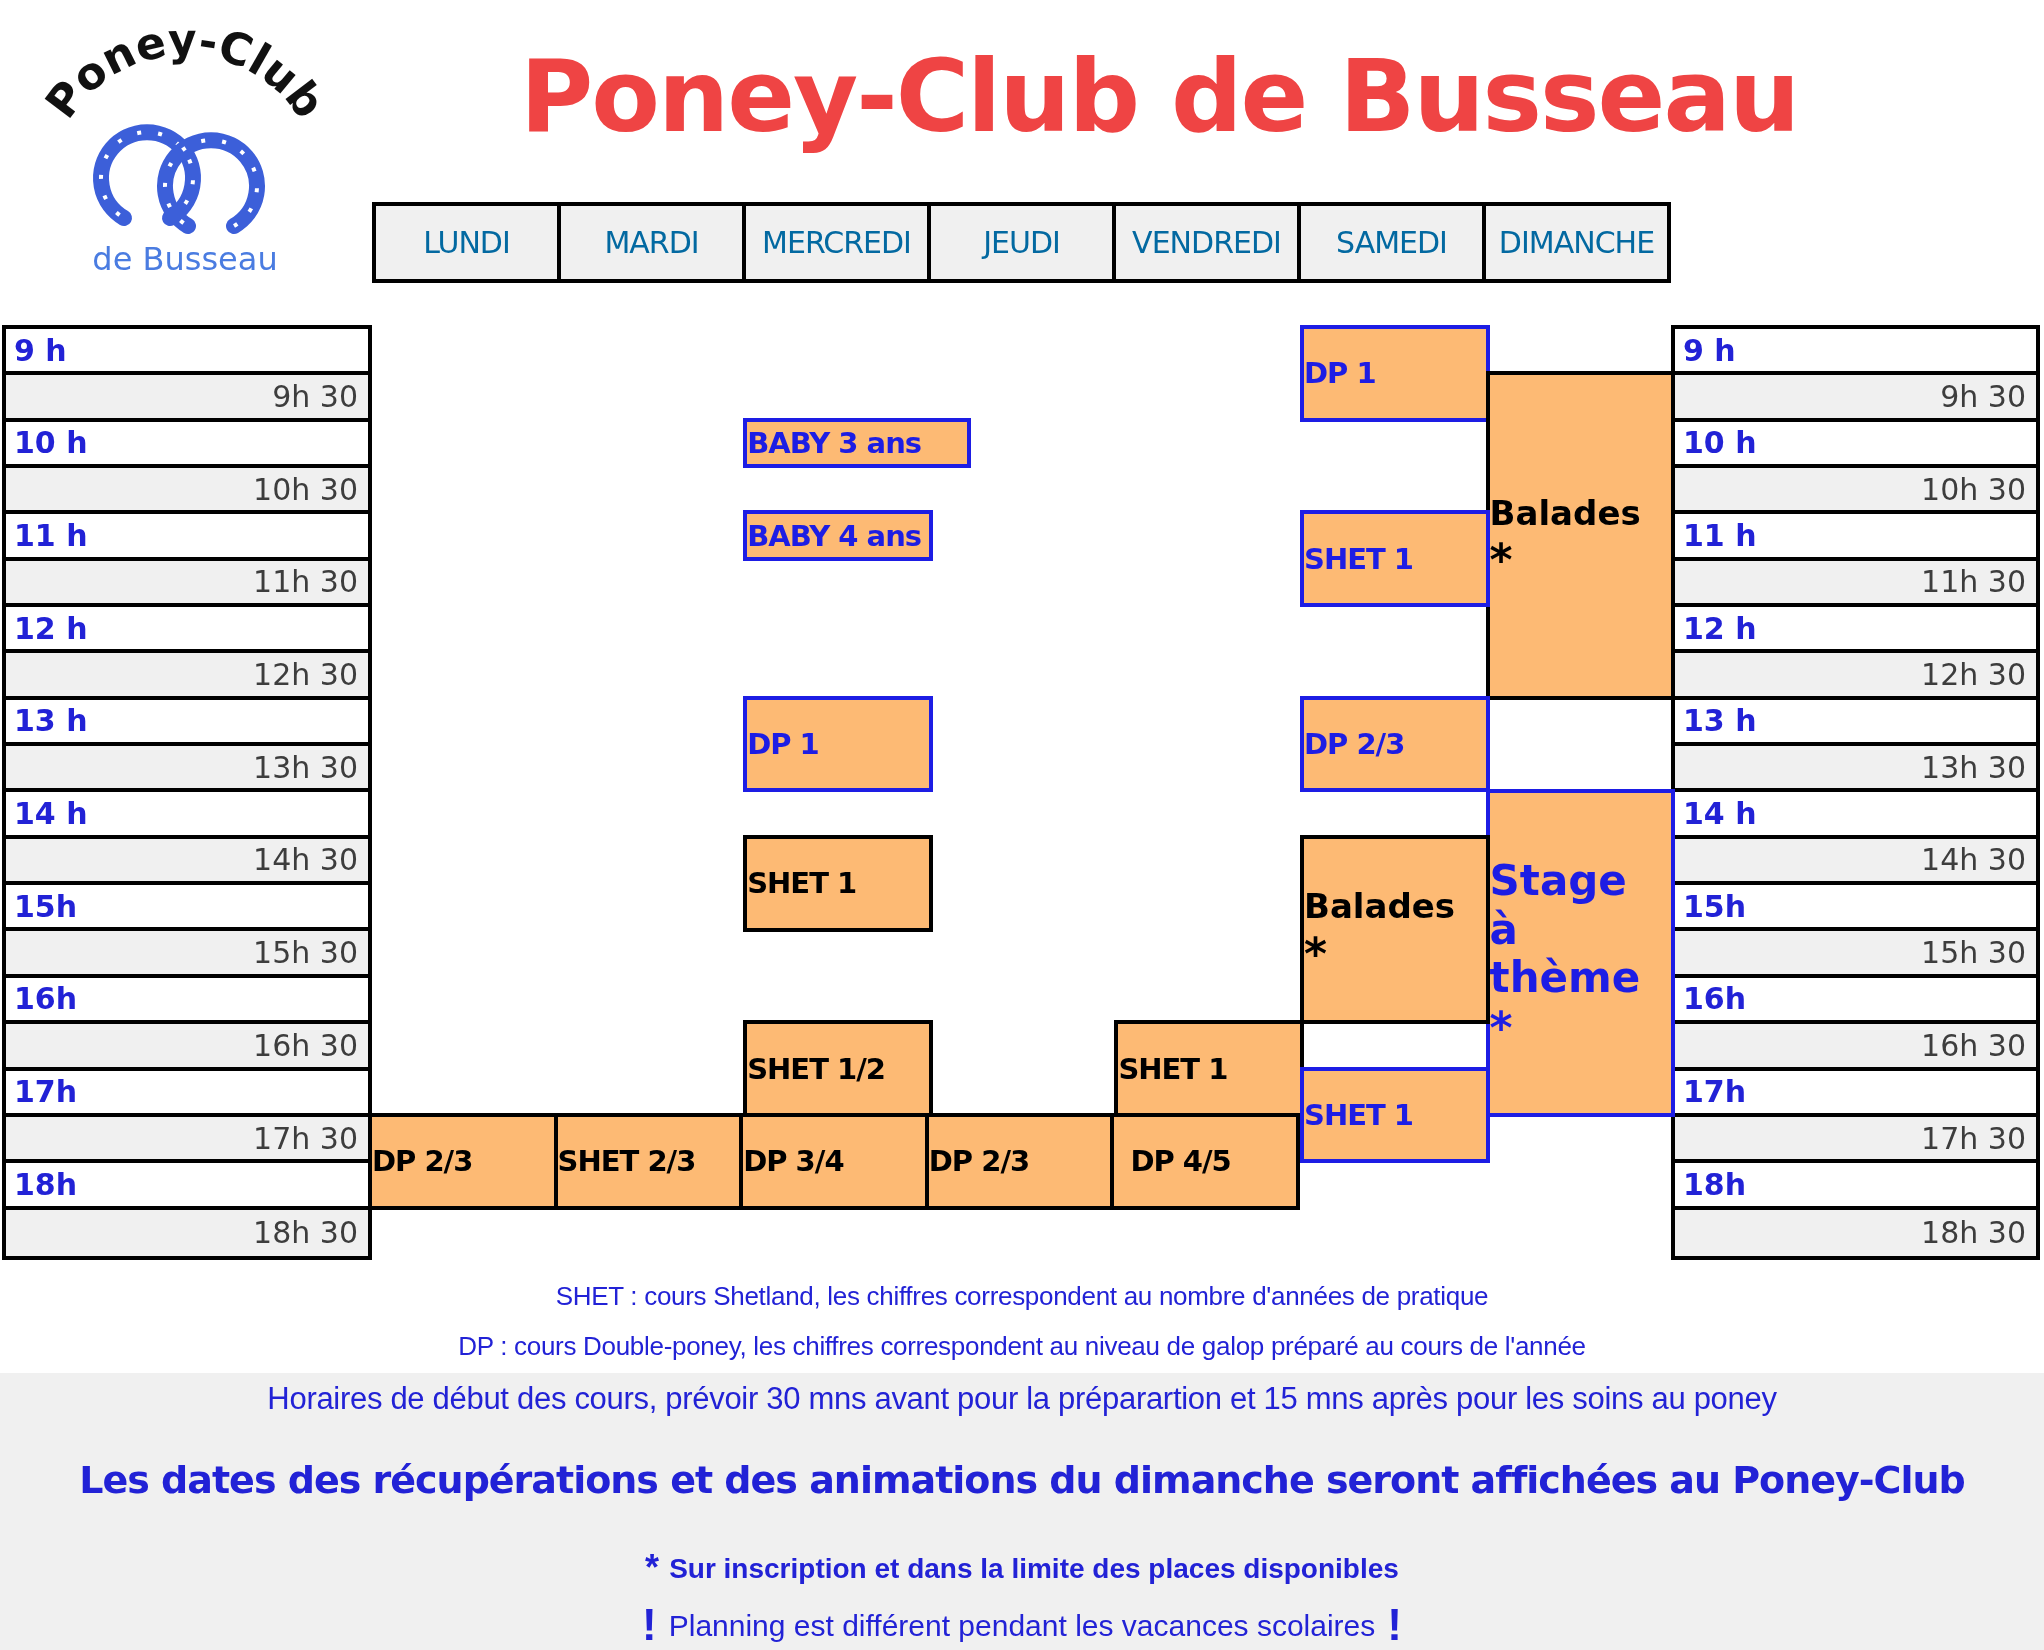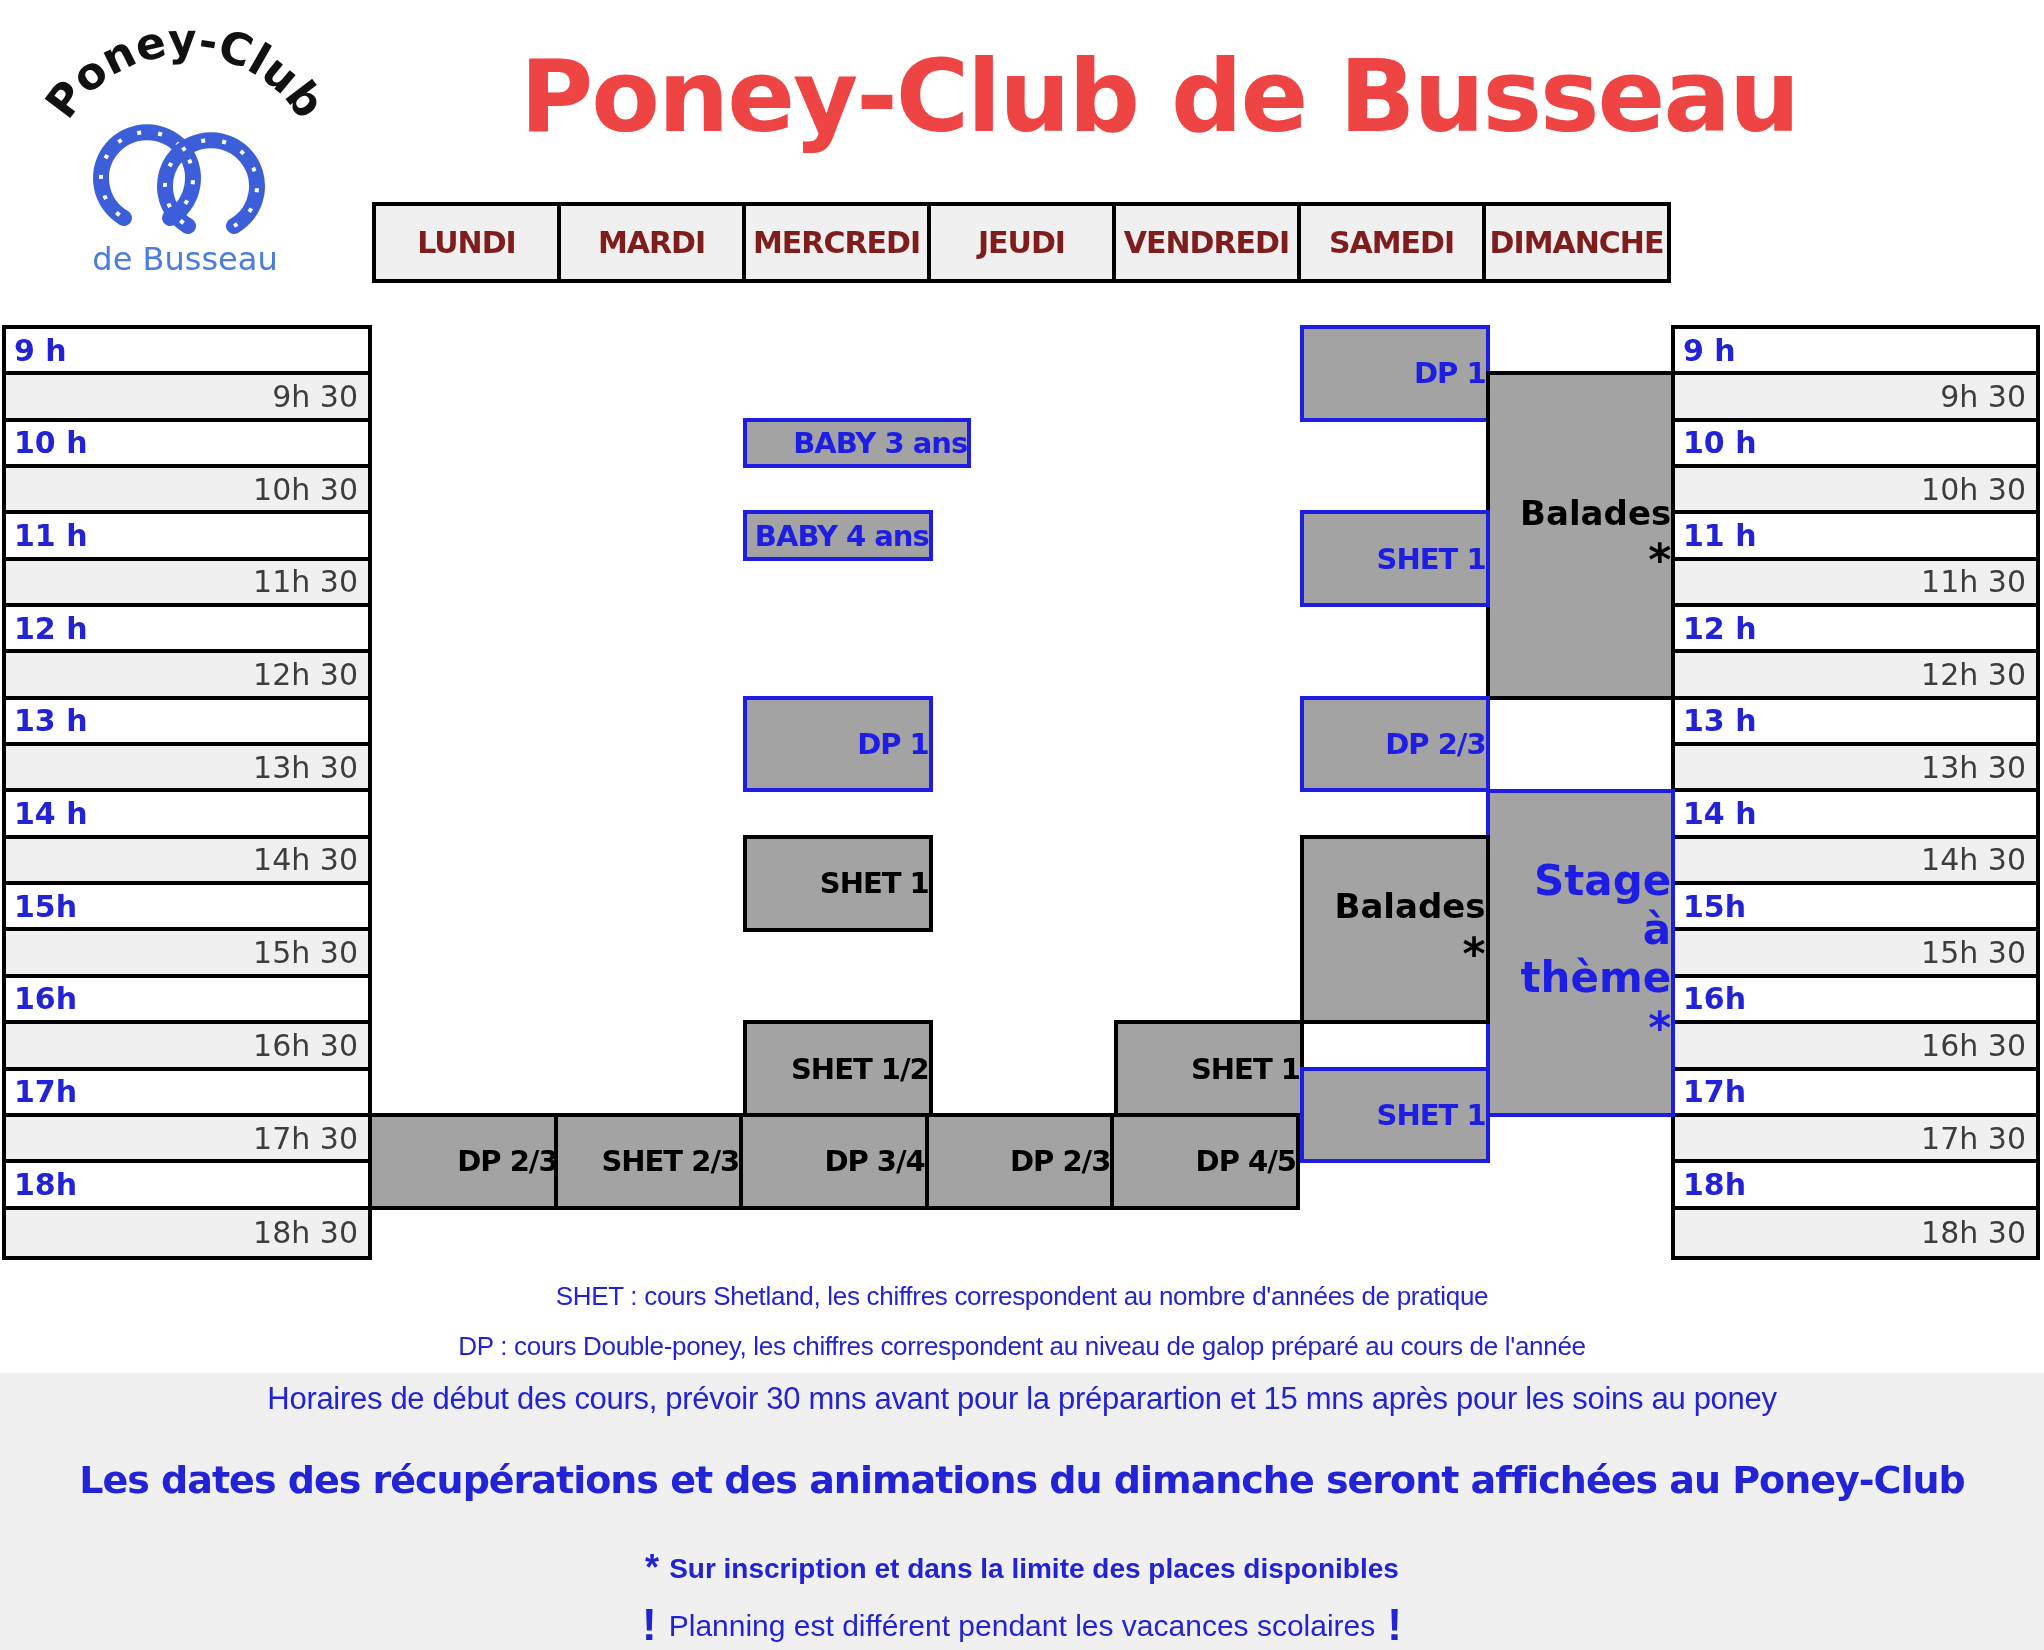--- a/index.html
+++ b/index.html
@@ -12,39 +12,39 @@
   
   .title{position:absolute;left:520px;top:38px;width:1400px;height:120px;
          text-align:left;font-size:100px;font-weight:bold;color:#ef4444;
          letter-spacing:-2px;white-space:nowrap;}
 
   
   .day-header{position:absolute;left:372px;top:202px;width:1299px;height:81px;
               display:flex;box-sizing:border-box;border:4px solid #000;background:#f0f0f0;}
   .day-cell{flex:1;display:flex;align-items:center;justify-content:center;
             border-right:4px solid #000;box-sizing:border-box;
-            font-size:30px;font-weight:bold;color:#7f1d1d;letter-spacing:-1px;}
+            font-size:30px;font-weight:normal;color:#0369a1;letter-spacing:-1px;}
   .day-cell:last-child{border-right:none;}
 
   
   .time-col{position:absolute;top:325px;box-sizing:border-box;border:4px solid #000;
             background:#84cc16;z-index:2;}
   .time-col.left{left:2px;width:370px;}
   .time-col.right{left:1671px;width:369px;}
   .time-row{height:46.35px;box-sizing:border-box;border-bottom:4px solid #000;
             display:flex;align-items:center;font-size:30px;}
   .time-row:last-child{border-bottom:none;}
   .time-row.hour{background:#ffffff;color:#2222d6;font-weight:bold;
                  justify-content:flex-start;padding-left:8px;}
   .time-row.half{background:#f0f0f0;color:#3d3d3d;font-weight:normal;
                  justify-content:flex-end;padding-right:10px;}
 
   
-  .block{position:absolute;box-sizing:border-box;background:#a3a3a3;z-index:3;
-         display:flex;flex-direction:column;align-items:flex-end;justify-content:center;}
+  .block{position:absolute;box-sizing:border-box;background:#fdba74;z-index:3;
+         display:flex;flex-direction:column;align-items:flex-start;justify-content:center;}
   .block.blue{border:4px solid #1d1de4;color:#1d1de4;}
   .block.black{border:4px solid #000;color:#000;}
   .block .lbl{font-size:29px;font-weight:bold;letter-spacing:-1px;white-space:nowrap;}
   .block.has-lines.black .lbl-line{font-size:34px;font-weight:bold;line-height:1.25;}
   .block.has-lines.blue .lbl-line{font-size:42px;font-weight:bold;line-height:1.15;}
   .block .note{font-size:44px;font-weight:bold;line-height:.9;margin-top:6px;}
 
   
   .legend-line{position:absolute;left:0;width:2044px;text-align:center;color:#2222d6;
                font-family:"Liberation Sans",sans-serif;font-size:26px;letter-spacing:-.3px;}

